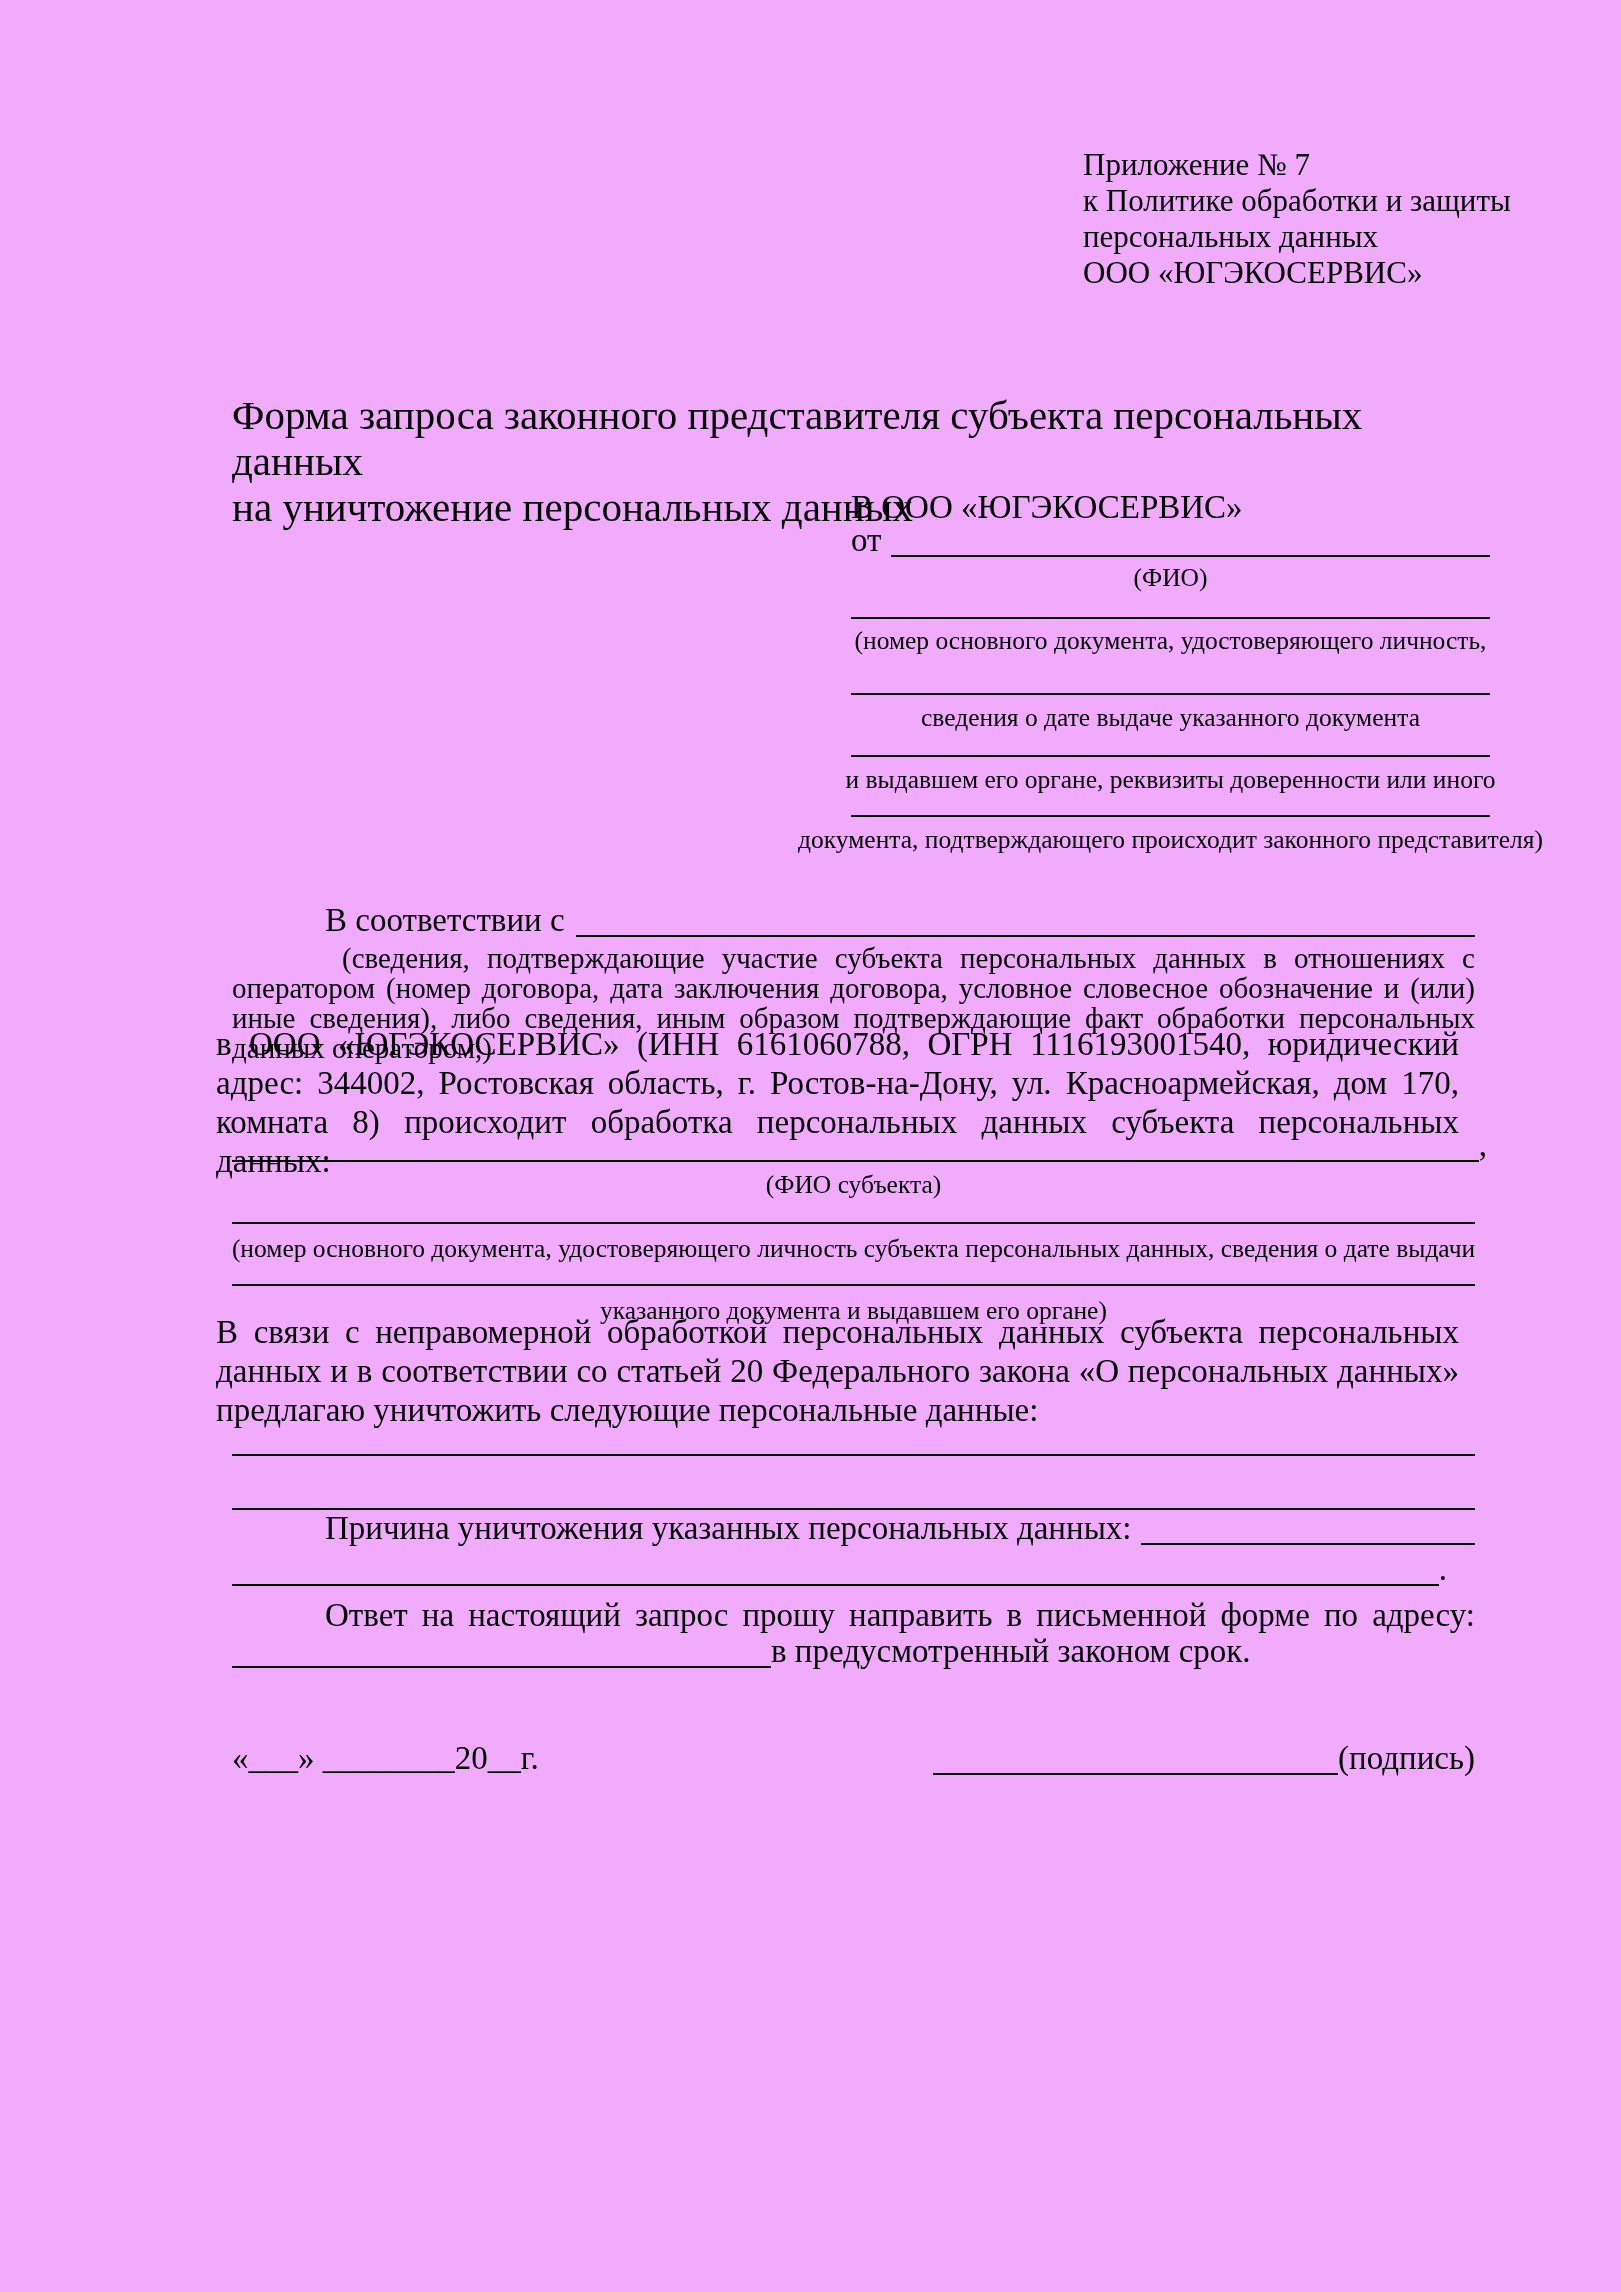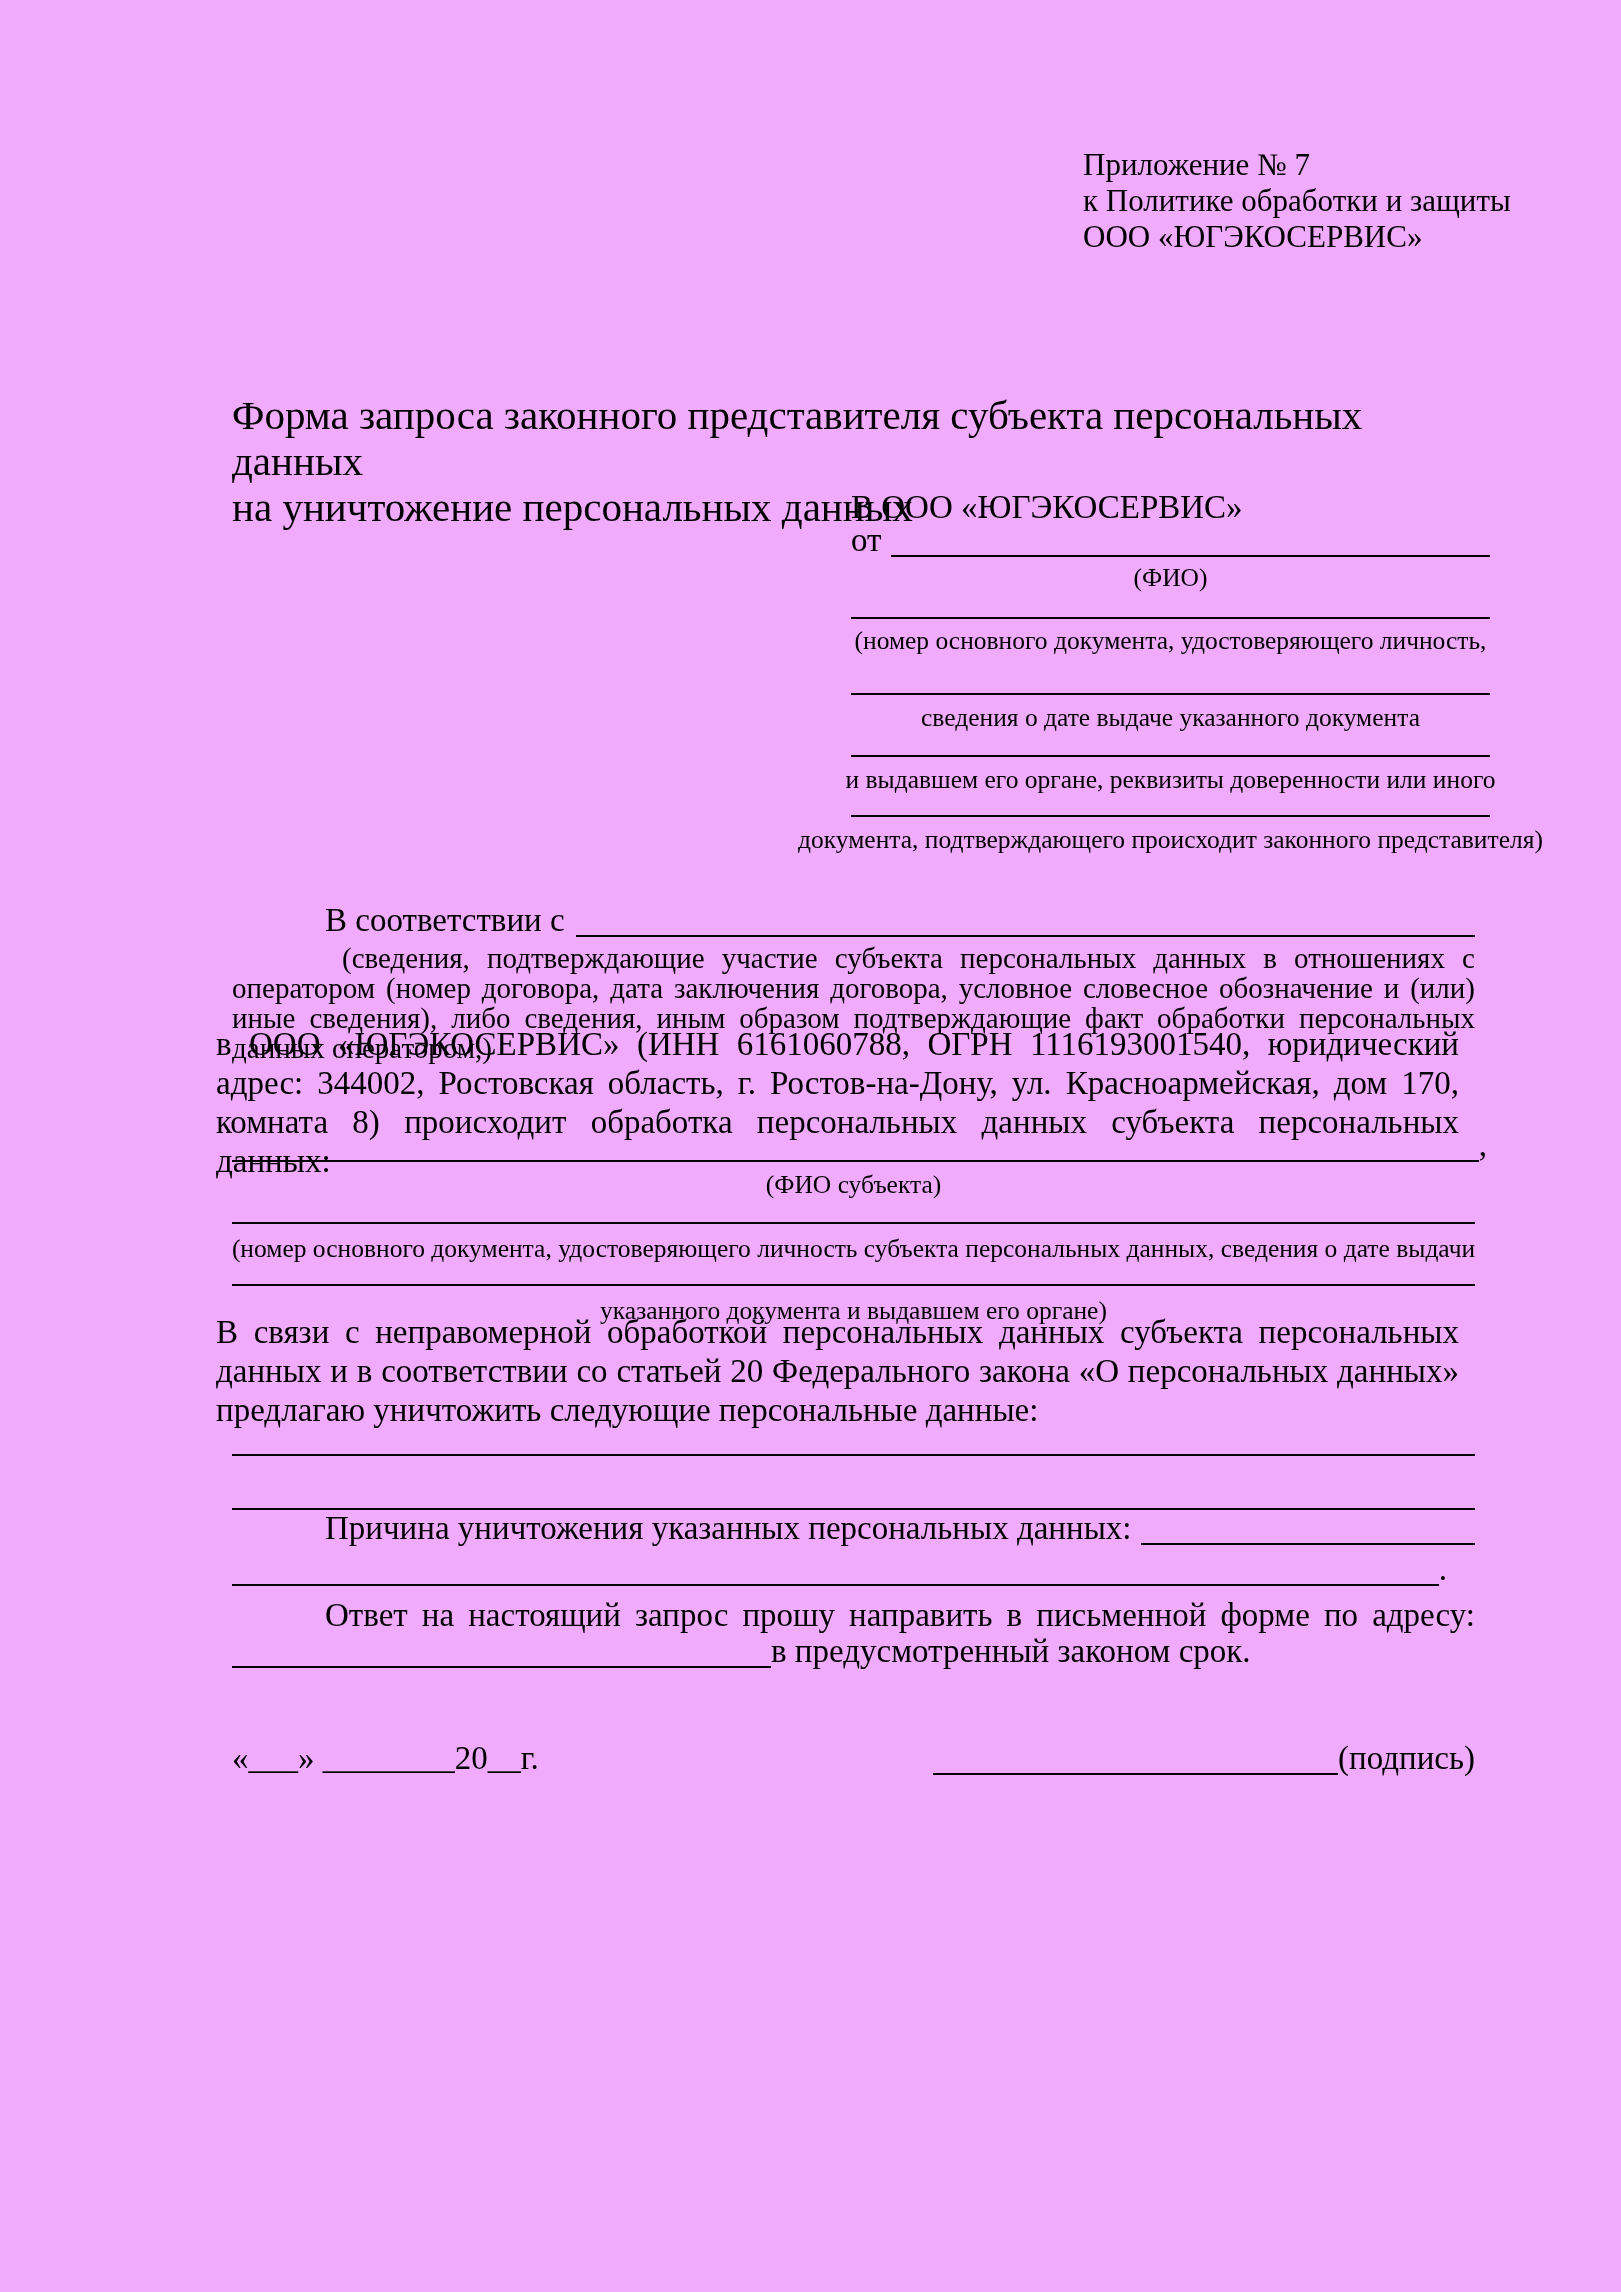--- a/index.html
+++ b/index.html
@@ -67,20 +67,21 @@
   .sig .tail { line-height:1; white-space:nowrap; }
 </style>
 </head>
 <body>
 
 <div class="page">
 
   <div class="abs annex">
     <div>Приложение № 7</div>
     <div>к Политике обработки и защиты</div>
+    <div>персональных данных</div>
     <div>ООО «ЮГЭКОСЕРВИС»</div>
   </div>
 
   <div class="abs title">
     <div>Форма запроса законного представителя субъекта персональных данных</div>
     <div>на уничтожение персональных данных</div>
   </div>
 
   <div class="abs addr-to">В ООО «ЮГЭКОСЕРВИС»</div>
 

